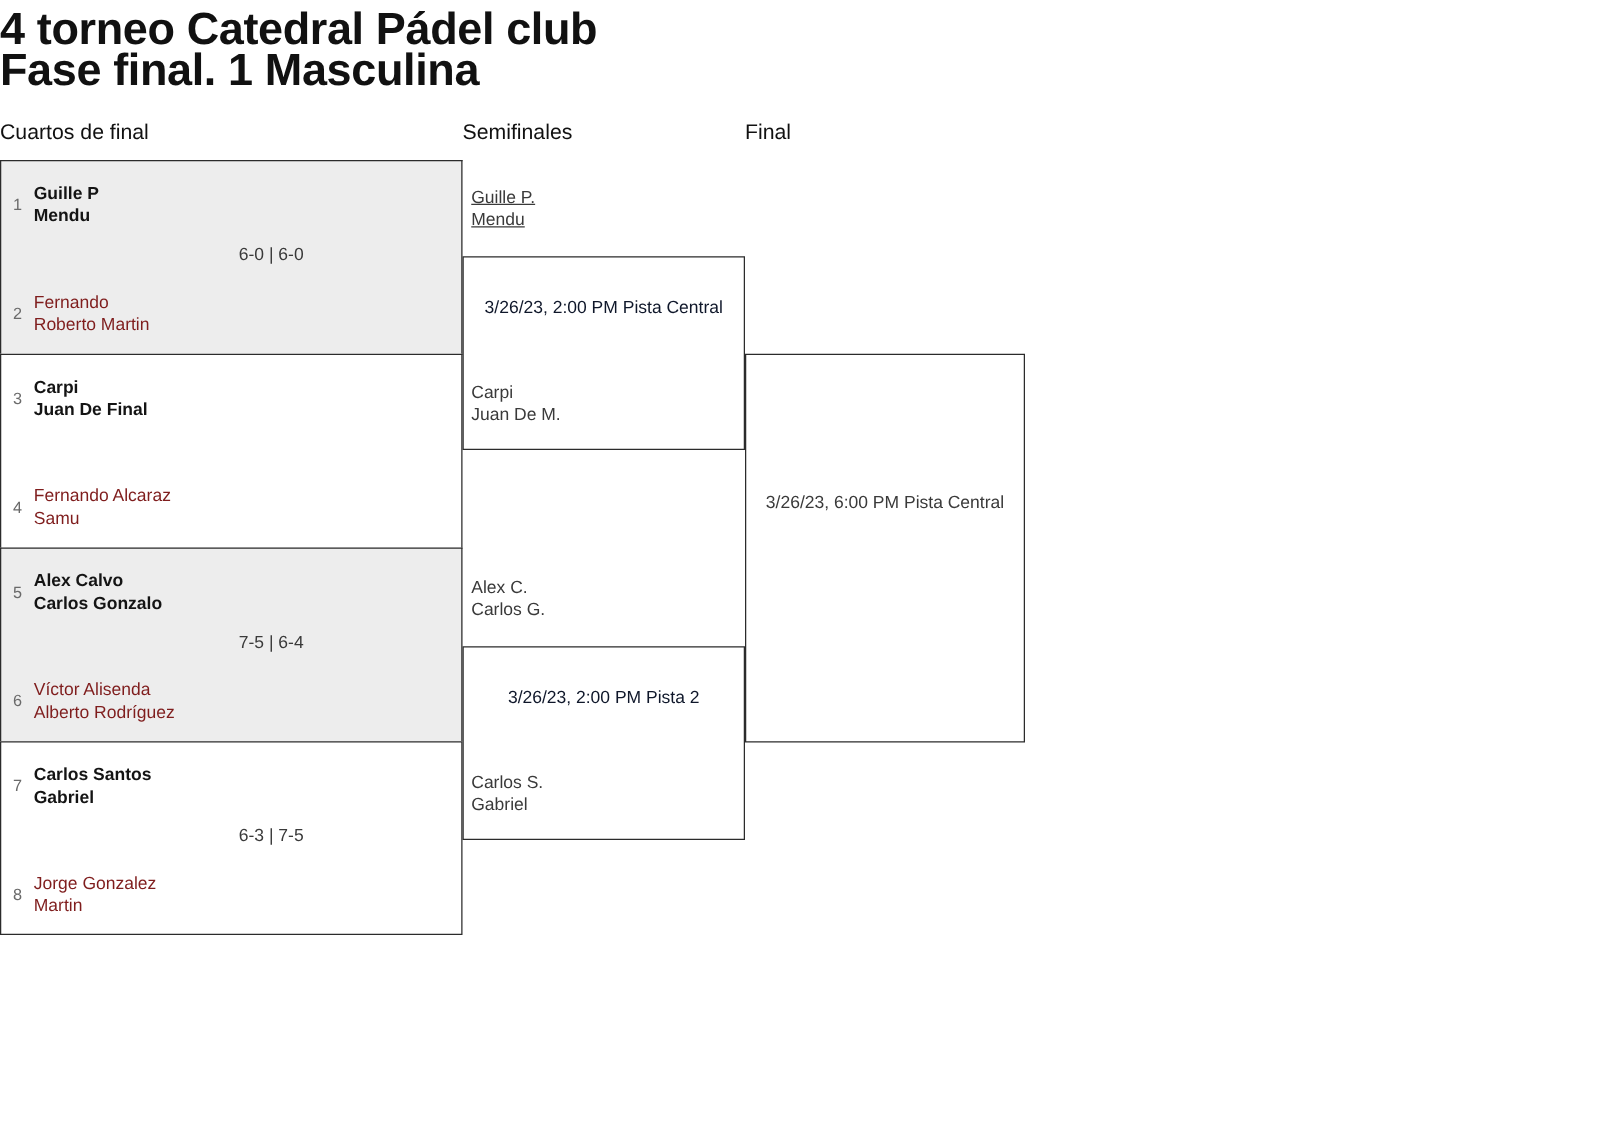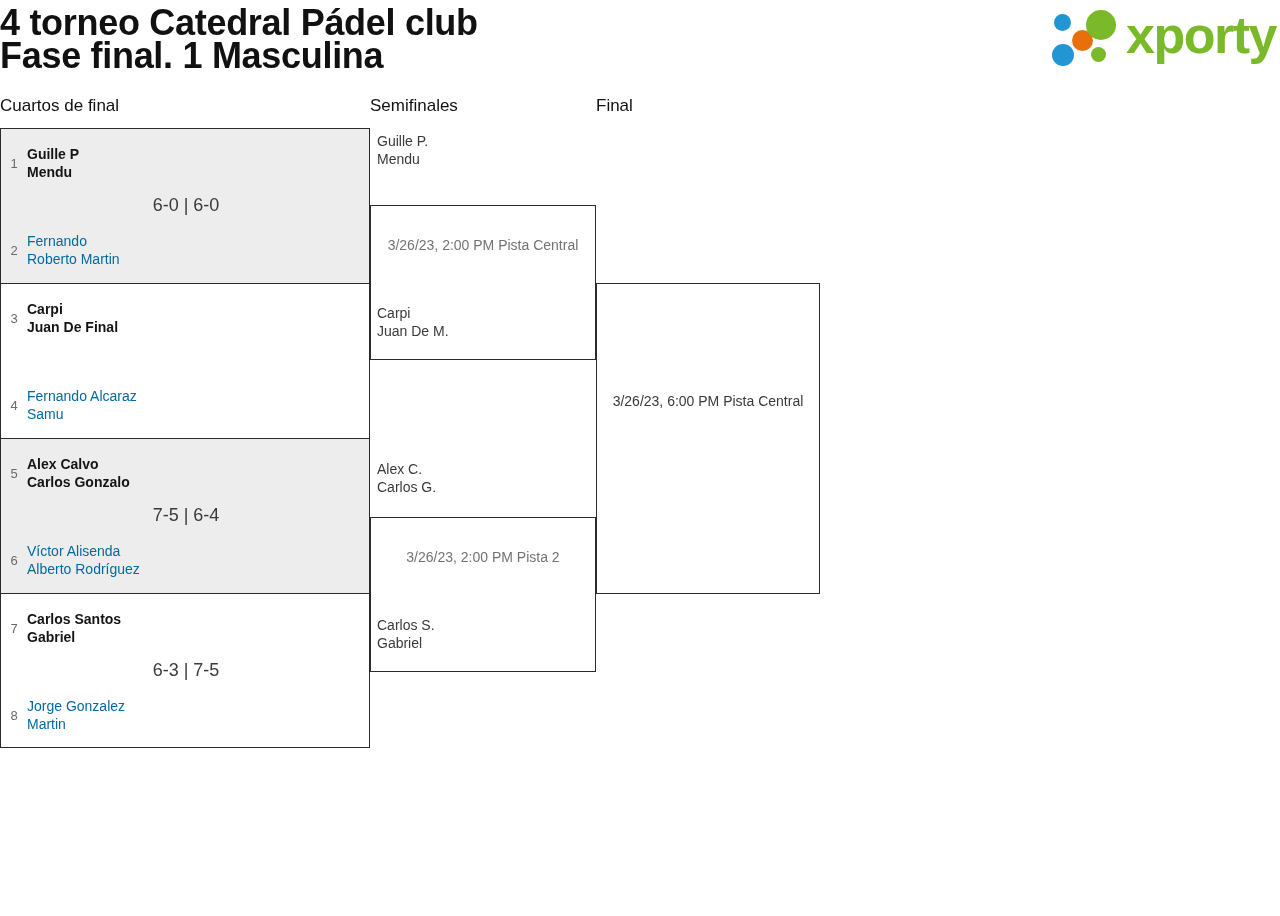--- a/index.html
+++ b/index.html
@@ -115,31 +115,32 @@
   }
   .names {
     display: flex;
     flex-direction: column;
     justify-content: center;
     line-height: 18px;
     font-size: 14px;
   }
   .names .n { white-space: nowrap; }
   .winner .names { font-weight: 700; color: #141414; }
-  .loser  .names { font-weight: 400; color: #0369a1; }
+  .loser  .names { font-weight: 400; color: #7f1d1d; }
 
   .qf-score {
     position: absolute;
     left: 0;
     top: 66px;
     width: 370px;
     text-align: center;
-    font-size: 18px;
+    font-size: 14px;
     color: #3a3a3a;
     white-space: nowrap;
+    padding-left: 31px;
   }
 
   
   .sf-group {
     position: absolute;
     left: 370px;
     width: 226px;
   }
   .sf-name {
     position: absolute;
@@ -157,21 +158,21 @@
     box-sizing: border-box;
     border: 1px solid #2b2b2b;
     background: transparent;
   }
   .sf-date {
     position: absolute;
     left: 0;
     width: 226px;
     text-align: center;
     font-size: 14px;
-    color: #737373;
+    color: #0f172a;
     white-space: nowrap;
   }
 
   
   .fn-box {
     position: absolute;
     left: 596px;
     width: 224px;
     box-sizing: border-box;
     border: 1px solid #2b2b2b;
@@ -187,30 +188,20 @@
     white-space: nowrap;
   }
 </style>
 </head>
 <body>
 
 <div id="header">
   <div class="title-line" id="title-1">4 torneo Catedral Pádel club</div>
   <div class="title-line" id="title-2">Fase final. 1 Masculina</div>
 
-  <div id="logo">
-    <div id="logo-dots">
-      <div class="dot" style="left:2px;  top:6px;  width:17px; height:17px; background:#2196d3;"></div>
-      <div class="dot" style="left:20px; top:22px; width:21px; height:21px; background:#e8700a;"></div>
-      <div class="dot" style="left:0px;  top:36px; width:22px; height:22px; background:#2196d3;"></div>
-      <div class="dot" style="left:34px; top:2px;  width:30px; height:30px; background:#7ab929;"></div>
-      <div class="dot" style="left:39px; top:39px; width:15px; height:15px; background:#7ab929;"></div>
-    </div>
-    <div id="logo-text" style="color:#7ab929;">xporty</div>
-  </div>
 </div>
 
 <div class="round-header" id="rh-0">Cuartos de final</div>
 <div class="round-header" id="rh-1">Semifinales</div>
 <div class="round-header" id="rh-2">Final</div>
 
 <div id="bracket">
 
   <div class="qf-block shaded" style="top:128px;">
     <div class="qf-side top winner">
@@ -277,21 +268,21 @@
     <div class="qf-side bottom loser">
       <div class="seed">8</div>
       <div class="names">
         <span class="n">Jorge Gonzalez</span>
         <span class="n">Martin</span>
       </div>
     </div>
   </div>
 
   <div class="sf-group" style="top:0; height:916px;">
-    <div class="sf-name" style="top:132px;">
+    <div class="sf-name" style="top:148px;text-decoration:underline;">
       <span class="n">Guille P.</span><br>
       <span class="n">Mendu</span>
     </div>
     <div class="sf-box" style="top:205px; height:155px;"></div>
     <div class="sf-date" style="top:237px;">3/26/23, 2:00 PM Pista Central</div>
     <div class="sf-name" style="top:304px;">
       <span class="n">Carpi</span><br>
       <span class="n">Juan De M.</span>
     </div>
   </div>

